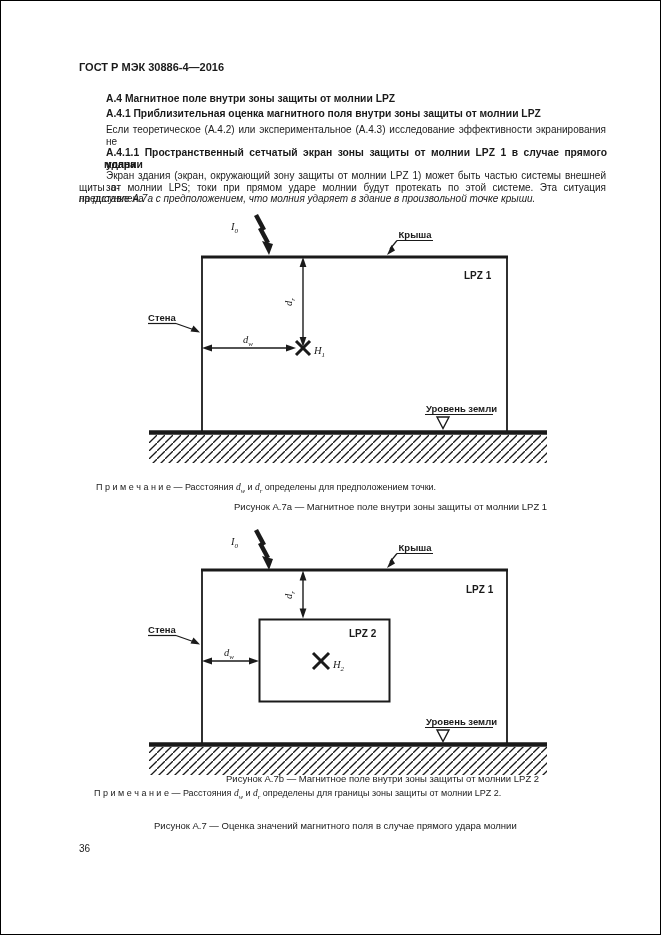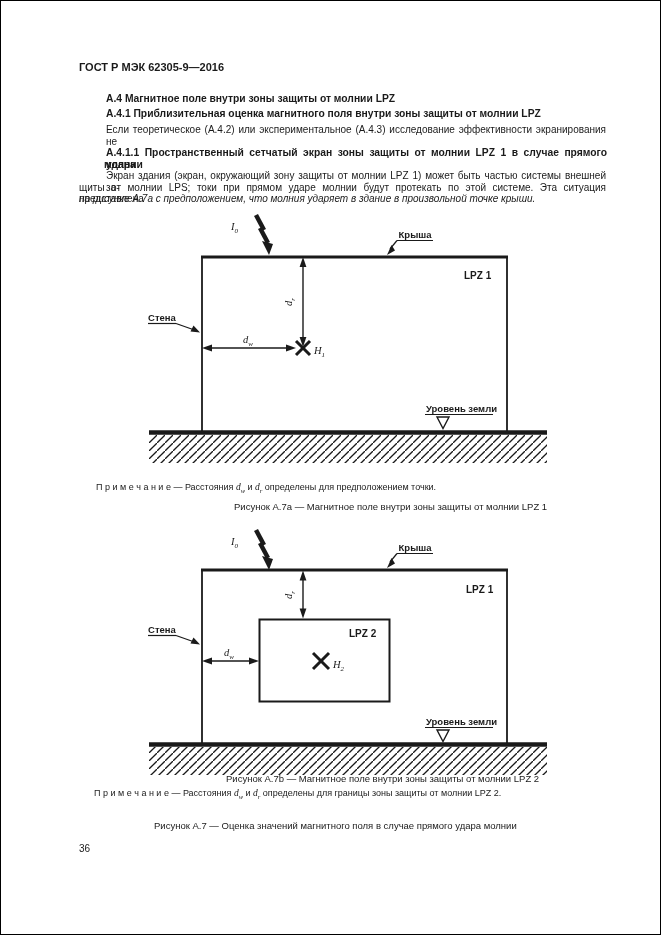--- a/index.html
+++ b/index.html
@@ -25,21 +25,21 @@
   .sub{font-size:7px;}
   .ln{stroke:#1a1a1a;fill:none;}
   .fillink{fill:#1a1a1a;stroke:none;}
   .tri{fill:#ffffff;stroke:#1a1a1a;stroke-width:1.4;}
 </style>
 </head>
 <body>
 
 <div class="page">
 
-  <div class="abs hdr" style="left:78px;top:60px;">ГОСТ Р МЭК 62305-9—2016</div>
+  <div class="abs hdr" style="left:78px;top:60px;">ГОСТ Р МЭК 30886-4—2016</div>
 
   <div class="abs h2" style="left:105px;top:92px;">А.4 Магнитное поле внутри зоны защиты от молнии LPZ</div>
   <div class="abs h2" style="left:105px;top:106.5px;">А.4.1 Приблизительная оценка магнитного поля внутри зоны защиты от молнии LPZ</div>
 
   <div class="abs body-line jline" style="left:105px;top:123px;width:500px;">Если теоретическое (А.4.2) или экспериментальное (А.4.3) исследование эффективности экранирования не</div>
 
   <div class="abs h2 jline" style="left:105px;top:146px;width:501px;">А.4.1.1 Пространственный сетчатый экран зоны защиты от молнии LPZ 1 в случае прямого удара</div>
   <div class="abs h2" style="left:78px;top:157.5px;padding-left:25px;">молнии</div>
 
   <div class="abs body-line jline" style="left:105px;top:169px;width:500px;">Экран здания (экран, окружающий зону защиты от молнии LPZ 1) может быть частью системы внешней за-</div>

